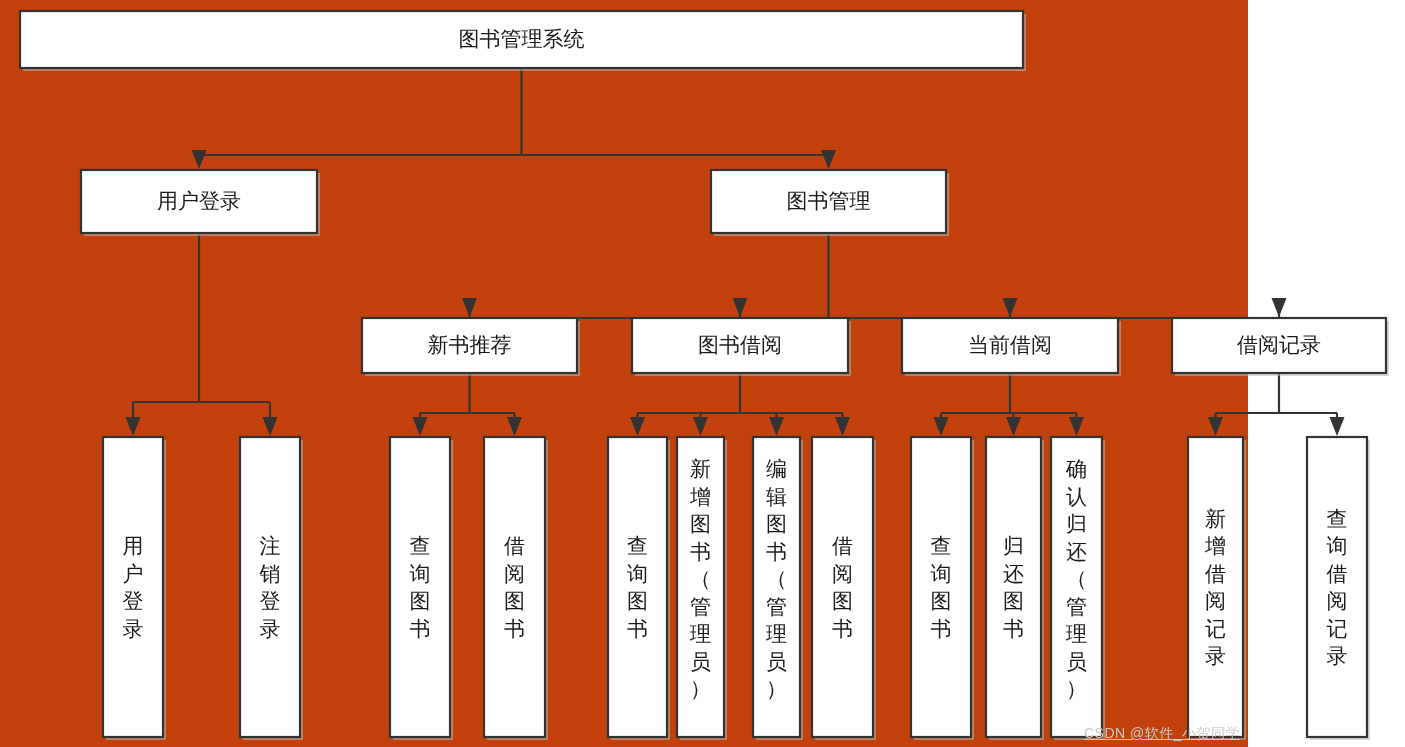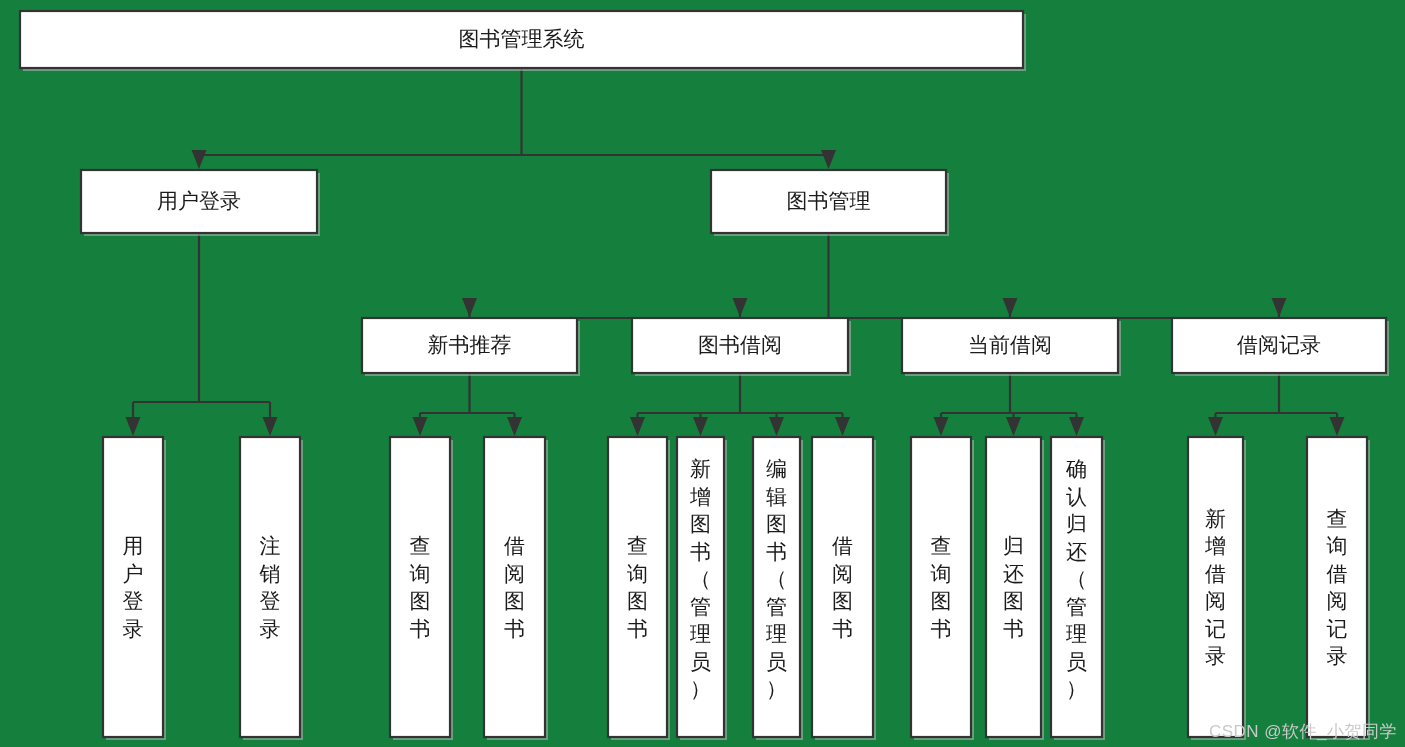--- a/index.html
+++ b/index.html
@@ -8,23 +8,23 @@
     background: #ffffff;
   }
   body {
     width: 1405px;
     height: 747px;
     font-family: "Liberation Sans", "DejaVu Sans", sans-serif;
     overflow: hidden;
   }
   #diagram-root {
     position: relative;
-    width: 1405px;
+    width: 1248px;
     height: 747px;
-    background: #15803d;
+    background: #c2410c;
   }
   svg.diagram-svg {
     position: absolute;
     left: 0;
     top: 0;
     width: 1405px;
     height: 747px;
     display: block;
   }
   .node-rect {
@@ -56,25 +56,26 @@
     font-family: "Liberation Sans", "DejaVu Sans", sans-serif;
     font-size: 21px;
     fill: #1b1b1b;
     text-anchor: middle;
   }
   .watermark {
     position: absolute;
     right: 8px;
     bottom: 4px;
     font-family: "Liberation Sans", "DejaVu Sans", sans-serif;
-    font-size: 17px;
+    font-size: 14px;
     color: #c9c9c9;
     letter-spacing: 0.5px;
     white-space: nowrap;
     user-select: none;
+    text-decoration: underline;
   }
 </style>
 </head>
 <body>
 
 <div id="diagram-root">
   <svg class="diagram-svg" id="diagram-svg" viewBox="0 0 1405 747">
       <g>
         <path d="M 521.5 68 L 521.5 155" class="connector"></path>
         <path d="M 199 155 L 828.5 155" class="connector"></path>

